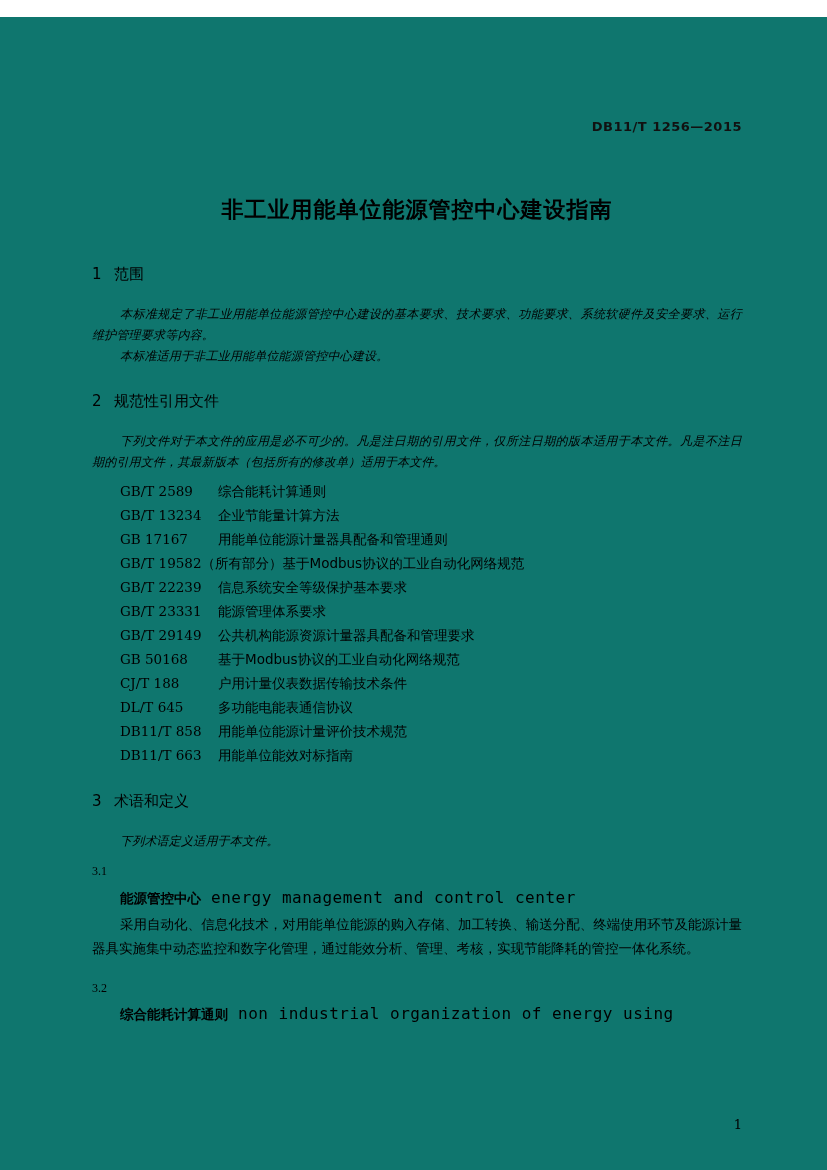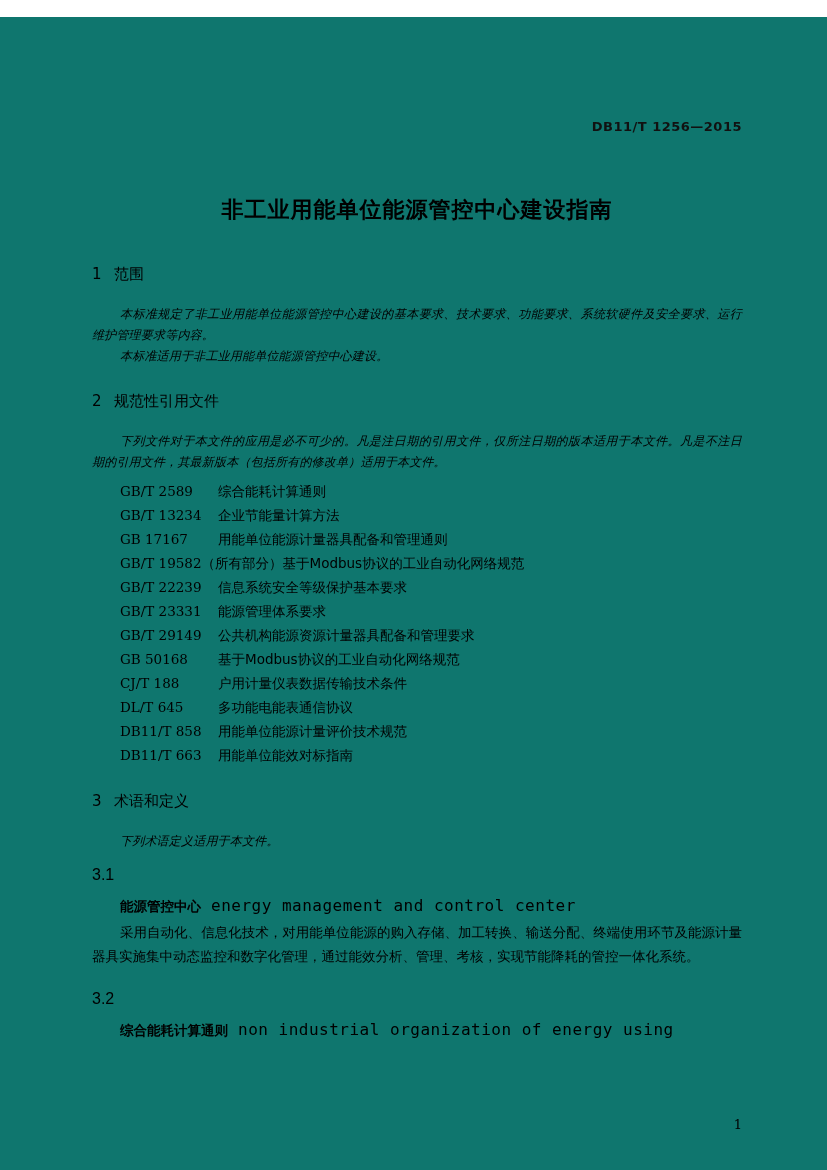--- a/index.html
+++ b/index.html
@@ -91,22 +91,22 @@
     white-space: nowrap;
   }
   .ref-list li .code {
     display: inline-block;
     min-width: 98px;
   }
   .ref-list li .name {
     font-family: "DejaVu Sans", "Liberation Sans", sans-serif;
   }
   .term-num {
-    font-family: Liberation Sans, sans-serif;
-    font-size: 16px;
+    font-family: Liberation Serif, serif;
+    font-size: 12px;
     line-height: 1.9;
     margin: 0;
   }
   .term-line {
     font-size: 13.5px;
     line-height: 1.9;
     margin: 0;
     padding-left: 28px;
   }
   .term-line .zh {

